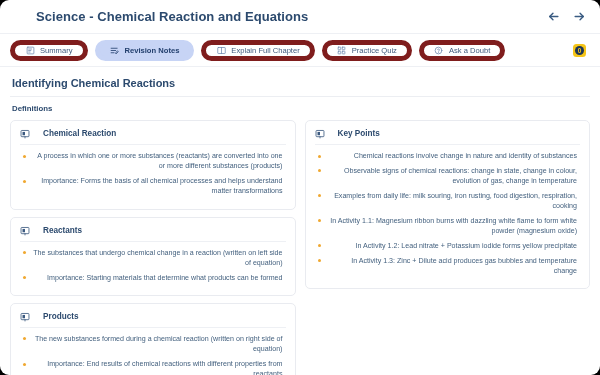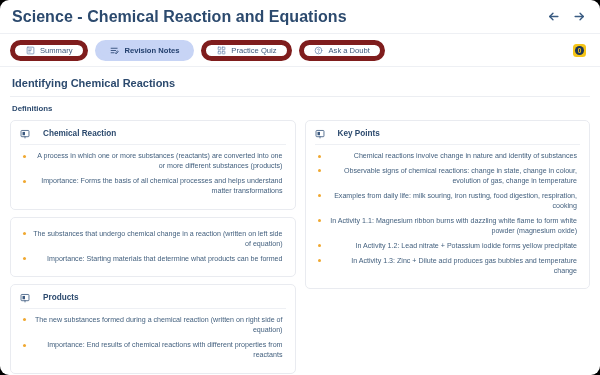--- a/index.html
+++ b/index.html
@@ -27,25 +27,26 @@
   
   .topbar {
     height: 34px;
     display: flex;
     align-items: center;
     padding: 0 12px 0 12px;
     box-sizing: border-box;
     border-bottom: 1px solid #eef0f4;
   }
   .topbar-title {
-    font-size: 16px;
+    font-size: 13px;
     font-weight: bold;
     color: #2c4a6e;
     letter-spacing: 0.05px;
     white-space: nowrap;
+    margin-left: 24px;
   }
   .topbar-spacer { flex: 1 1 auto; }
   .nav-arrows {
     display: flex;
     align-items: center;
     gap: 12px;
     padding-right: 2px;
   }
   .nav-arrow {
     width: 14px;
@@ -256,20 +257,29 @@
         <svg width="9" height="9" viewBox="0 0 24 24" fill="none" stroke="currentColor" stroke-width="2.2" stroke-linecap="round" stroke-linejoin="round">
             <line x1="3" y1="6" x2="19" y2="6"></line>
             <line x1="3" y1="12" x2="15" y2="12"></line>
             <line x1="3" y1="18" x2="11" y2="18"></line>
             <path d="M17 20l5-5-2-2-5 5z"></path>
           </svg>
       </span>
       <span class="tab-label">Revision Notes</span>
     </div>
 
+    <div class="tab">
+      <span class="tab-icon">
+        <svg width="9" height="9" viewBox="0 0 24 24" fill="none" stroke="currentColor" stroke-width="2" stroke-linecap="round" stroke-linejoin="round">
+            <rect x="2" y="4" width="20" height="16" rx="1.5"></rect>
+            <line x1="12" y1="4" x2="12" y2="20"></line>
+          </svg>
+      </span>
+      <span class="tab-label">Explain Full Chapter</span>
+    </div>
 
 
     <div class="tab">
       <span class="tab-icon">
         <svg width="9" height="9" viewBox="0 0 24 24" fill="none" stroke="currentColor" stroke-width="2" stroke-linecap="round" stroke-linejoin="round">
             <rect x="3" y="3" width="7" height="7" rx="1"></rect>
             <rect x="14" y="3" width="7" height="7" rx="1"></rect>
             <rect x="3" y="14" width="7" height="7" rx="1"></rect>
             <rect x="14" y="14" width="7" height="7" rx="1"></rect>
           </svg>
@@ -316,20 +326,30 @@
             </span>
             <span class="card-title">Chemical Reaction</span>
           </div>
           <ul class="bullets">
             <li><span class="dot"></span><span>A process in which one or more substances (reactants) are converted into one or more different substances (products)</span></li>
             <li><span class="dot"></span><span>Importance: Forms the basis of all chemical processes and helps understand matter transformations</span></li>
           </ul>
         </div>
 
         <div class="card">
+          <div class="card-head">
+            <span class="card-head-icon">
+              <svg width="10" height="10" viewBox="0 0 24 24" fill="none" stroke="currentColor" stroke-width="2" stroke-linejoin="round">
+                  <rect x="2.5" y="3.5" width="19" height="15" rx="2"></rect>
+                  <rect x="6" y="7" width="6" height="8" fill="currentColor" stroke="none"></rect>
+                  <line x1="12" y1="18.5" x2="12" y2="21.5" stroke-linecap="round"></line>
+                </svg>
+            </span>
+            <span class="card-title">Reactants</span>
+          </div>
           <ul class="bullets">
             <li><span class="dot"></span><span>The substances that undergo chemical change in a reaction (written on left side of equation)</span></li>
             <li><span class="dot"></span><span>Importance: Starting materials that determine what products can be formed</span></li>
           </ul>
         </div>
 
         <div class="card">
           <div class="card-head">
             <span class="card-head-icon">
               <svg width="10" height="10" viewBox="0 0 24 24" fill="none" stroke="currentColor" stroke-width="2" stroke-linejoin="round">

